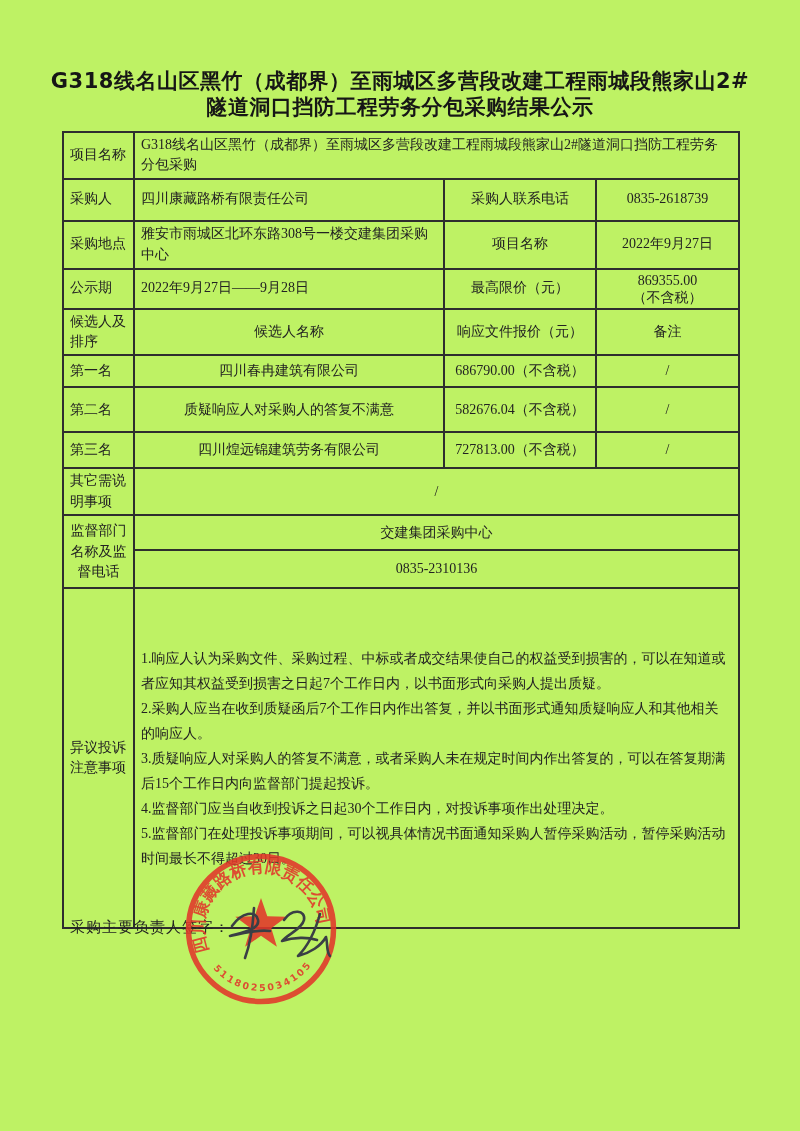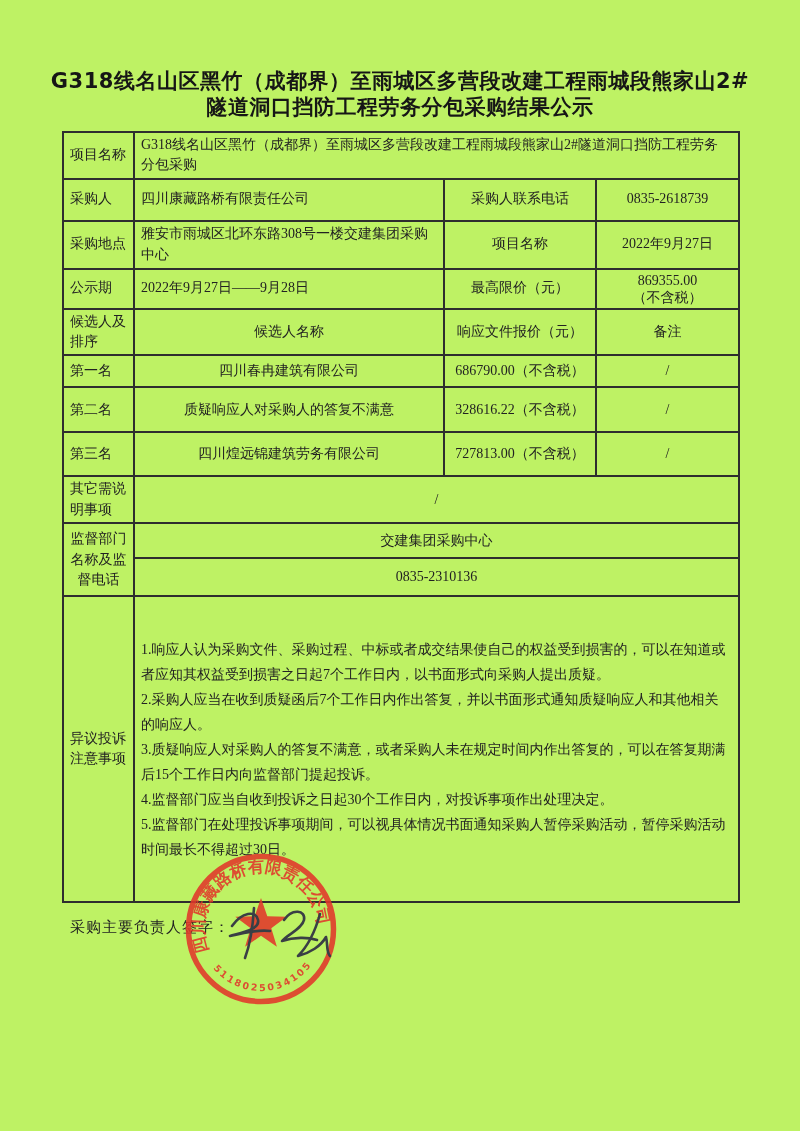--- a/index.html
+++ b/index.html
@@ -34,25 +34,25 @@
   td.lbl-c { padding:2px 5px; text-align:center; }
   td.val-l { text-align:left; }
   td.val-c { text-align:center;border-radius:14px; }
   tr.r-project   td { height:40px; }
   tr.r-purchaser td { height:42px; }
   tr.r-location  td { height:48px; }
   tr.r-publicity td { height:38px; }
   tr.r-chead     td { height:44px; }
   tr.r-cand1     td { height:32px; }
   tr.r-cand2     td { height:45px; }
-  tr.r-cand3     td { height:44px; }
+  tr.r-cand3     td { height:36px; }
   tr.r-other     td { height:47px; }
   tr.r-sup1      td { height:35px; }
   tr.r-sup2      td { height:38px; }
-  tr.r-objection td { height:306px; }
+  tr.r-objection td { height:340px; }
   td.objection-content { padding:8px 10px; vertical-align:middle; }
   td.objection-content p { margin:0; line-height:25px; text-align:left; }
   .two-line span { display:block; line-height:17px;text-align:center; }
   .signature-line {
     position:absolute; top:918px; left:70px;
     font-size:15px; color:#222; letter-spacing:1px;
   }
   .seal {
     position:absolute; top:851px; left:183px;
     width:156px; height:156px; opacity:0.88;
@@ -119,21 +119,21 @@
     <tr class="r-cand1">
       <td class="lbl">第一名</td>
       <td class="val-c">四川春冉建筑有限公司</td>
       <td class="val-c">686790.00（不含税）</td>
       <td class="val-c">/</td>
     </tr>
 
     <tr class="r-cand2">
       <td class="lbl">第二名</td>
       <td class="val-c">质疑响应人对采购人的答复不满意</td>
-      <td class="val-c">328616.22（不含税）</td>
+      <td class="val-c">582676.04（不含税）</td>
       <td class="val-c">/</td>
     </tr>
 
     <tr class="r-cand3">
       <td class="lbl">第三名</td>
       <td class="val-c">四川煌远锦建筑劳务有限公司</td>
       <td class="val-c">727813.00（不含税）</td>
       <td class="val-c">/</td>
     </tr>
 

